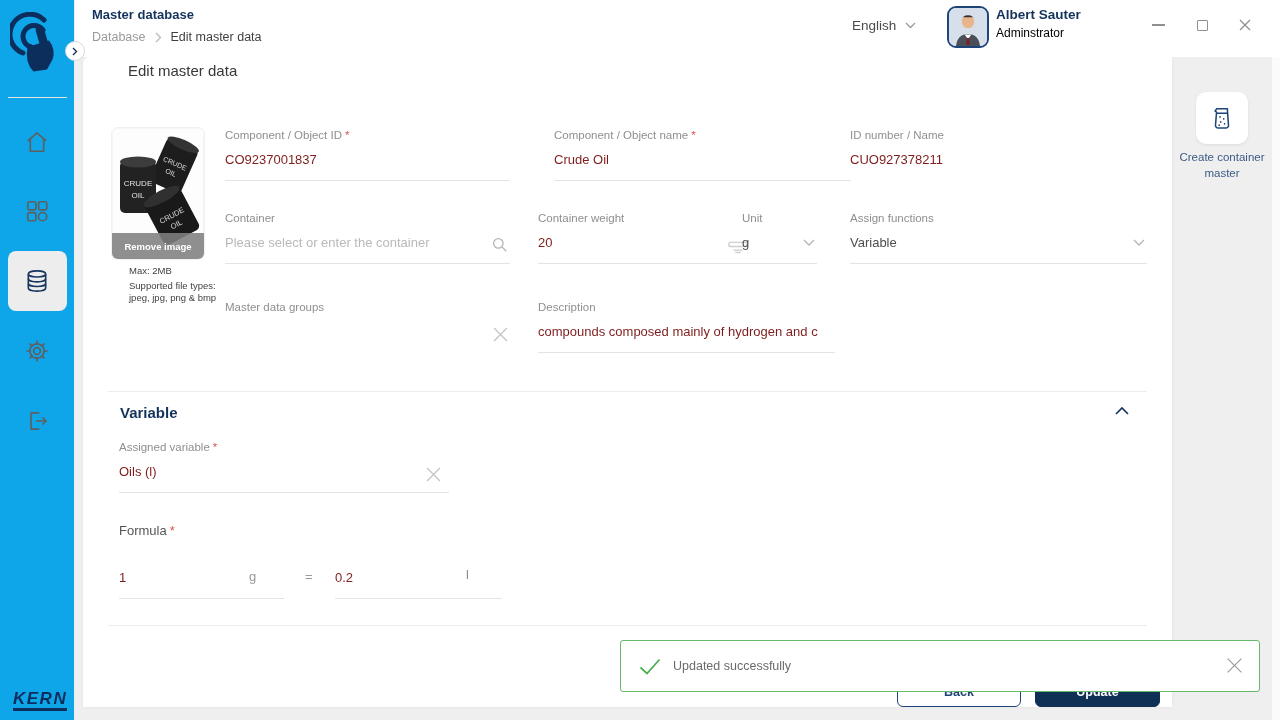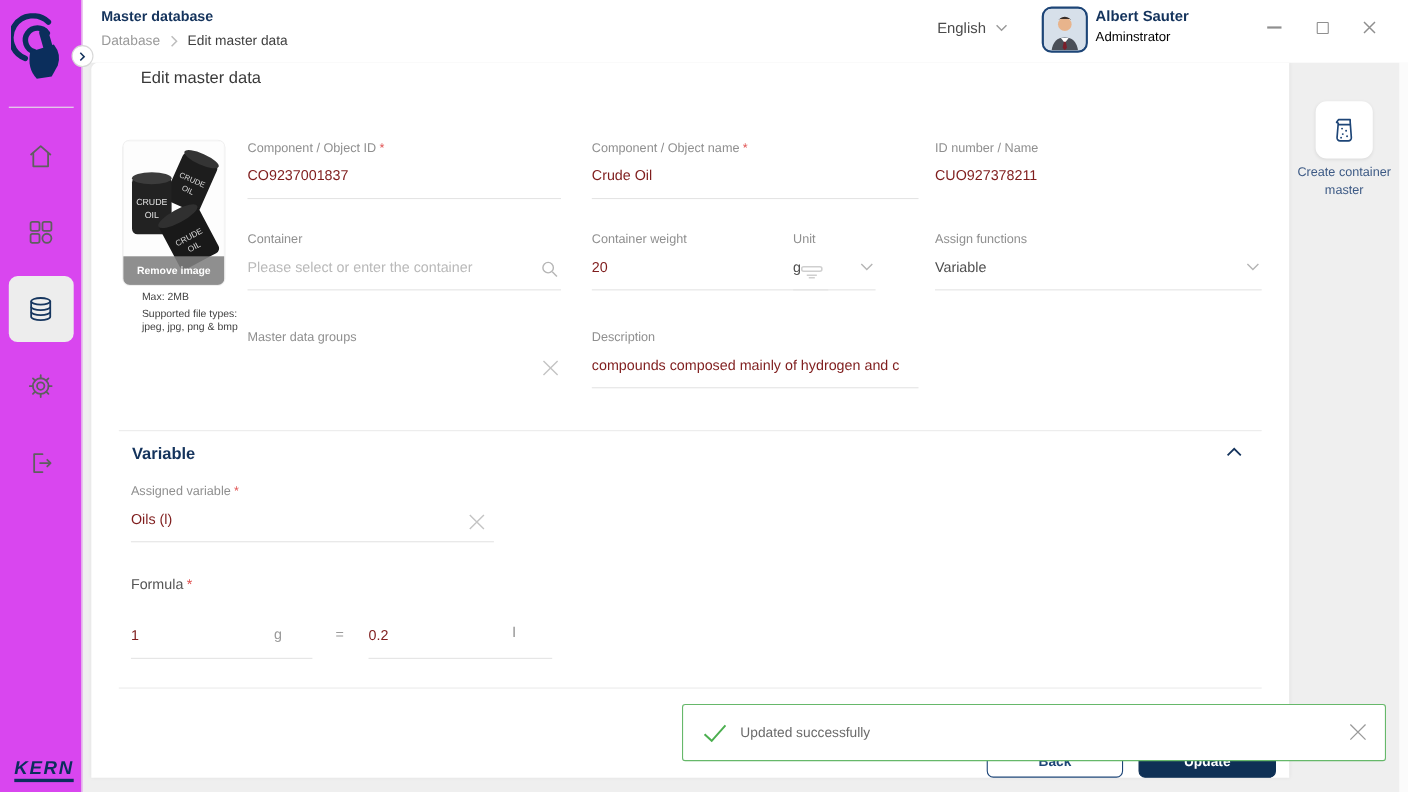--- a/index.html
+++ b/index.html
@@ -16,21 +16,21 @@
   .lang { position:absolute; left:852px; top:18px; display:flex; align-items:center; gap:9px; font-size:13.5px; color:#4b4b4b; cursor:pointer; }
   .avatar { position:absolute; left:947px; top:6px; width:42px; height:42px; border:2px solid #1d4577; border-radius:9px; overflow:hidden; background:#d7e0ea; }
   .user-name { position:absolute; left:996px; top:7px; font-size:13.5px; font-weight:700; color:#14335c; }
   .user-role { position:absolute; left:996px; top:26px; font-size:12px; color:#000000; }
   .win-btn { position:absolute; top:12px; width:26px; height:26px; display:flex; align-items:center; justify-content:center; color:#8f8f8f; cursor:pointer; }
   .wb-min { left:1145px; } .wb-max { left:1189px; } .wb-close { left:1232px; }
   .minus-glyph { width:13px; height:2px; background:#8f8f8f; }
   .square-glyph { width:11px; height:11px; border:1.4px solid #8f8f8f; border-radius:1px; }
 
   
-  .sidebar { position:absolute; left:0; top:0; width:75px; height:720px; background:#d946ef; z-index:3; border-right:1px solid #ececec; }
+  .sidebar { position:absolute; left:0; top:0; width:75px; height:720px; background:#0ea5e9; z-index:3; border-right:1px solid #ececec; }
   .side-divider { position:absolute; left:8px; top:97px; width:59px; height:1px; background:#e6e6e6; }
   .nav-item { position:absolute; left:17px; width:40px; height:40px; display:flex; align-items:center; justify-content:center; color:#5f5f5f; cursor:pointer; }
   .nav-active-bg { position:absolute; left:8px; top:251px; width:59px; height:60px; background:#ededed; border-radius:8px; }
   .nav-item.active { color:#16365f; }
   .expand-btn { position:absolute; left:65px; top:41px; width:20px; height:20px; border-radius:50%; background:#fff; border:1px solid #d8d8d8; display:flex; align-items:center; justify-content:center; z-index:4; cursor:pointer; color:#14335c; }
   .kern { position:absolute; left:13px; top:690px; font-style:italic; font-weight:800; font-size:17px; letter-spacing:1.5px; color:#0b2e5c; border-bottom:3px solid #0b2e5c; padding-bottom:1px; line-height:17px; }
 
   
   .scroll-track { position:absolute; right:0; top:57px; width:8px; height:663px; background:#fbfbfb; }
   .create-btn { position:absolute; left:1196px; top:92px; width:52px; height:52px; background:#fff; border-radius:10px; box-shadow:0 1px 3px rgba(0,0,0,.08); display:flex; align-items:center; justify-content:center; color:#1d4577; cursor:pointer; }
@@ -226,21 +226,21 @@
     <div class="img-overlay">Remove image</div>
   </div>
   <div class="img-note" style="top:208px;">Max: 2MB</div>
   <div class="img-note" style="top:223px;">Supported file types:</div>
   <div class="img-note" style="top:235px;">jpeg, jpg, png &amp; bmp</div>
 
   <div class="field" style="left:142px; top:72px; width:285px;">
     <div class="flabel"><span>Component / Object ID</span><span class="req">*</span></div>
     <input class="fvalue" value="CO9237001837" style="">
   </div>
-  <div class="field" style="left:455px; top:72px; width:297px;">
+  <div class="field" style="left:471px; top:72px; width:297px;">
     <div class="flabel"><span>Component / Object name</span><span class="req">*</span></div>
     <input class="fvalue" value="Crude Oil" style="">
   </div>
   <div class="field" style="left:767px; top:72px; width:297px;">
     <div class="flabel">ID number / Name</div>
     <input class="fvalue" style="border-bottom-color: transparent;" value="CUO927378211">
   </div>
 
   <div class="field" style="left:142px; top:155px; width:285px;">
     <div class="flabel">Container</div>
@@ -256,21 +256,21 @@
     <div class="flabel">Container weight</div>
     <input class="fvalue" style="padding-right: 34px;" value="20">
     <span class="ficon" style="right:4px; top:28px; color:#cfcfcf;">
       <svg width="22" height="14" viewBox="0 0 24 14" fill="none" stroke="currentColor" stroke-width="1.5">
           <rect x="2" y="2" width="20" height="4.5" rx="2"></rect>
           <path d="M7 10.5h10"></path>
           <path d="M9 13h6"></path>
         </svg>
     </span>
   </div>
-  <div class="field" style="left:638px; top:155px; width:75px;">
+  <div class="field" style="left:659px; top:155px; width:75px;">
     <div class="flabel">Unit</div>
     <div class="fselect">
       <span>g</span>
       <span style="color:#b5b5b5;">
         <svg width="12" height="8" viewBox="0 0 12 8" fill="none" stroke="currentColor" stroke-width="1.3">
             <path d="M1 1l5 5 5-5"></path>
           </svg>
       </span>
     </div>
   </div>

